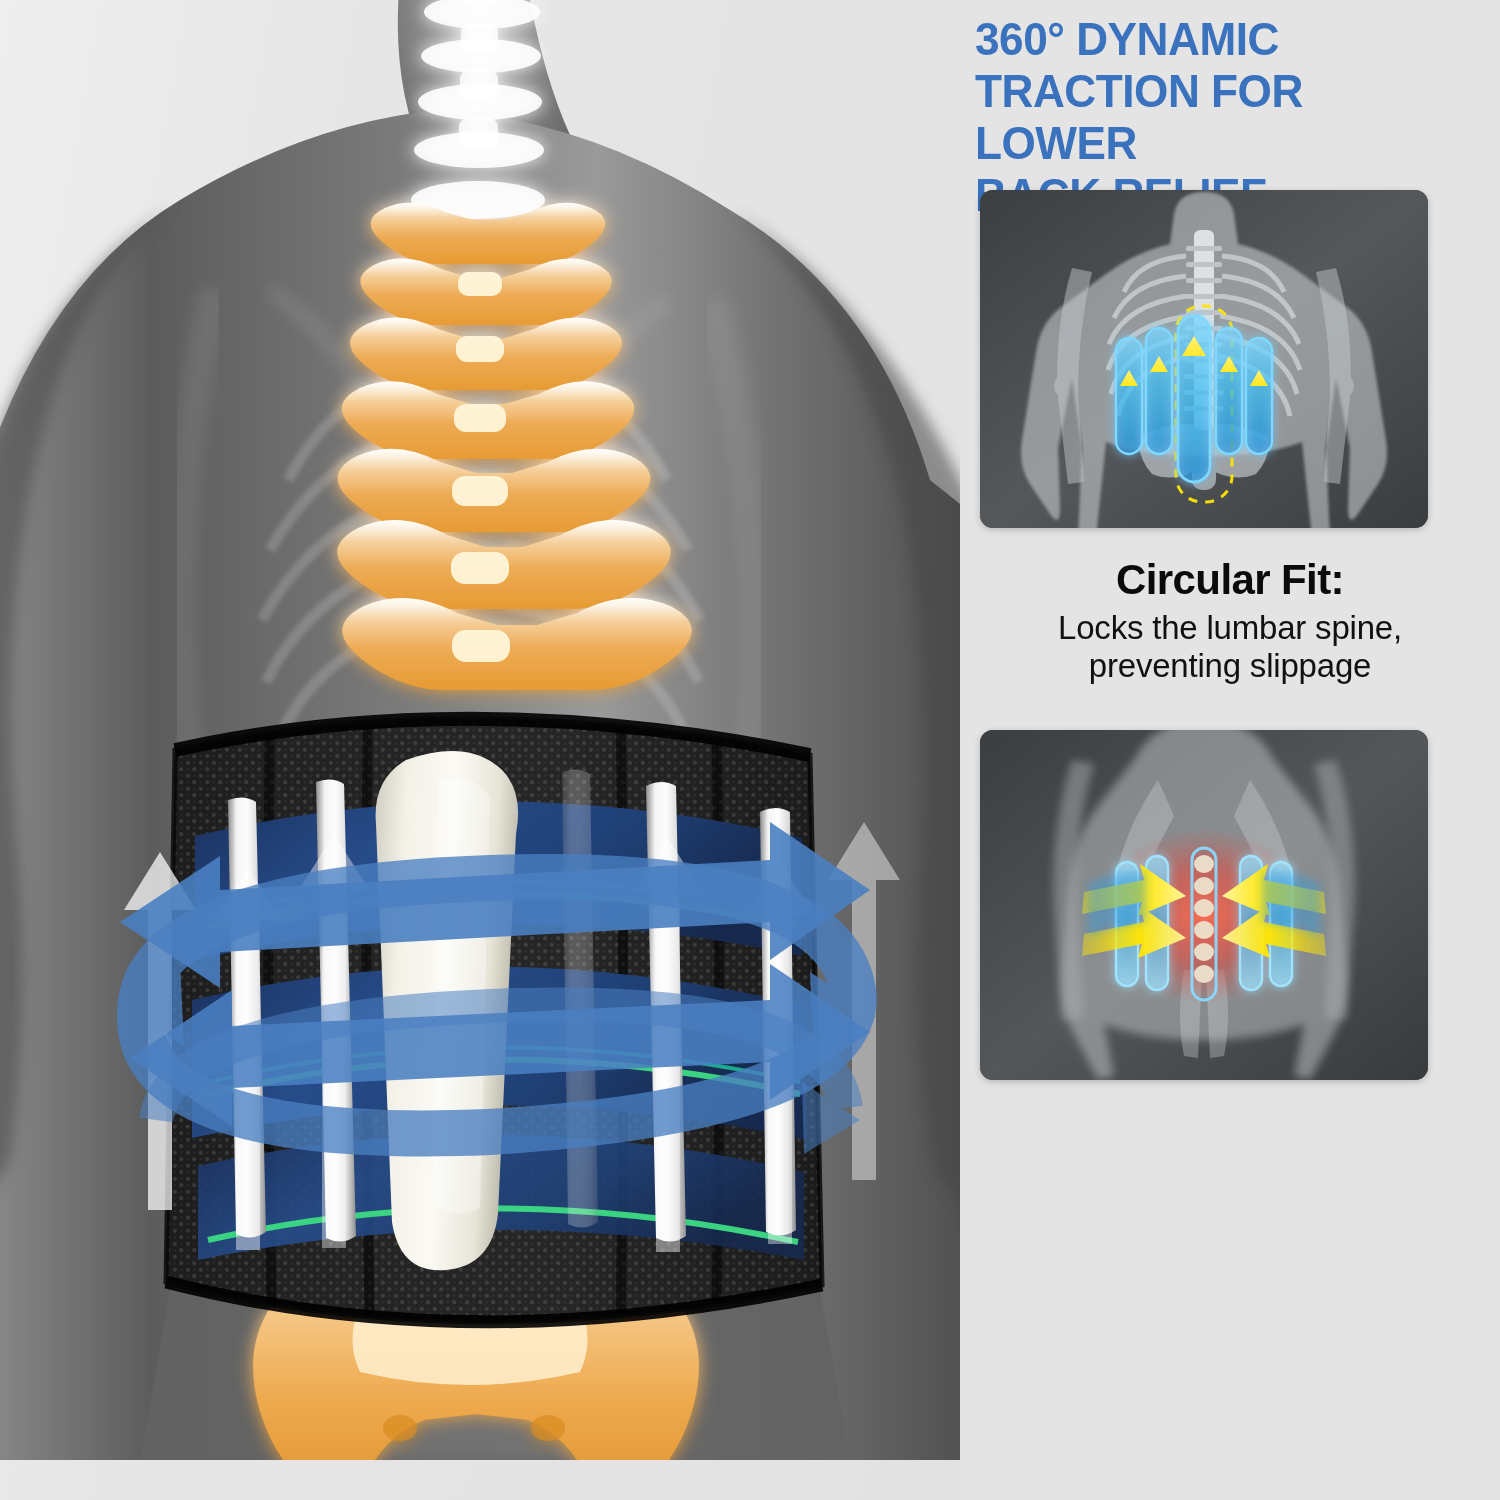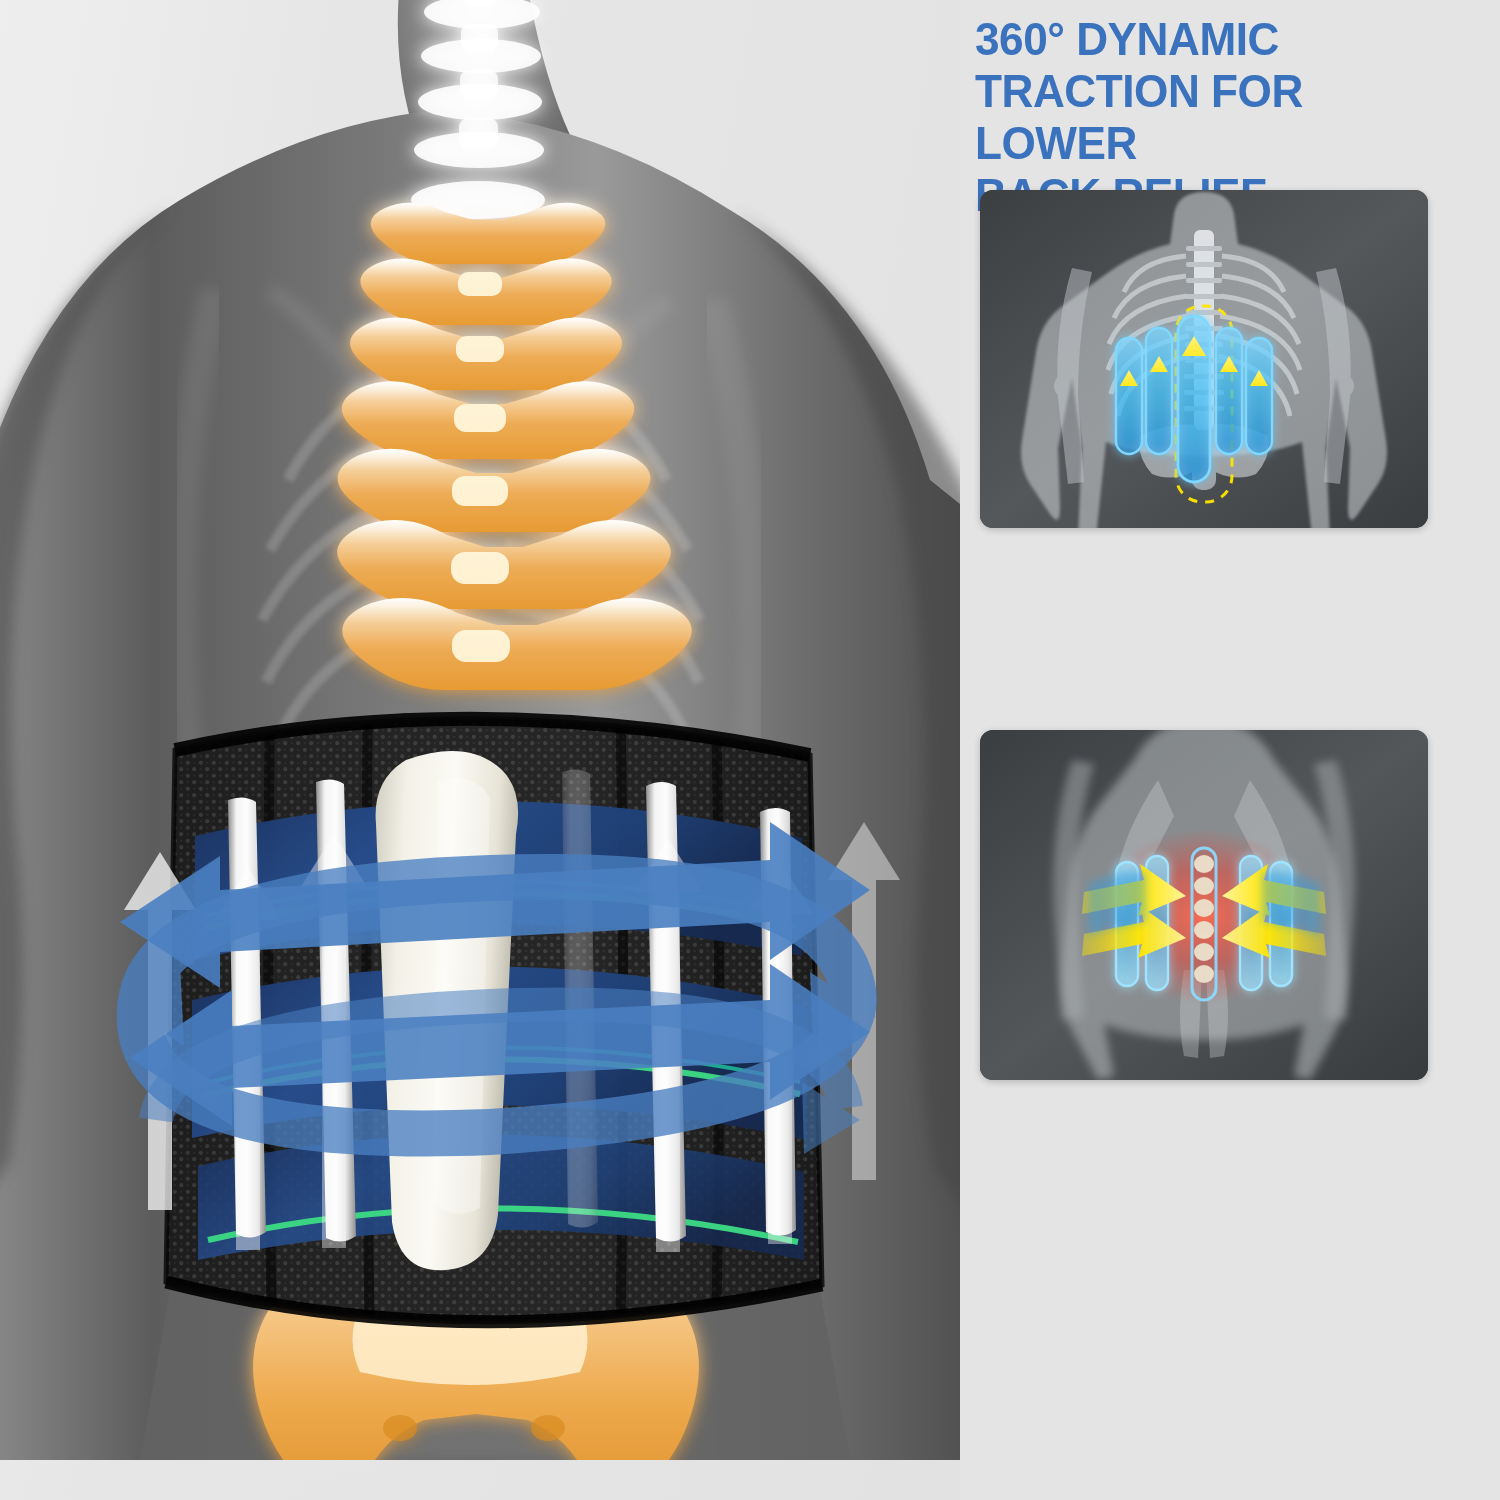--- a/index.html
+++ b/index.html
@@ -425,20 +425,27 @@
       <g fill="url(#yArr)">
         <path d="M149 250 l0 -44 l-9 0 l9 -16 l9 16 l-9 0 Z" transform="translate(0,-10)"></path>
         <path d="M179 242 l0 -52 l-9 0 l9 -16 l9 16 l-9 0 Z" transform="translate(0,-8)"></path>
         <path d="M214 246 l0 -72 l-12 0 l12 -20 l12 20 l-12 0 Z" transform="translate(0,-8)"></path>
         <path d="M249 242 l0 -52 l-9 0 l9 -16 l9 16 l-9 0 Z" transform="translate(0,-8)"></path>
         <path d="M279 250 l0 -44 l-9 0 l9 -16 l9 16 l-9 0 Z" transform="translate(0,-10)"></path>
       </g>
     </svg>
   </div>
 
+  <div class="feature" style="top:558px;">
+    <div class="feat-head">Circular Fit:</div>
+    <div class="feat-sub">
+      <div>Locks the lumbar spine,</div>
+      <div>preventing slippage</div>
+    </div>
+  </div>
 
   <div class="inset" style="top:730px; height:350px;">
     <svg viewBox="0 0 448 350" width="448" height="350">
       <defs>
         <linearGradient id="backBg" x1="0" y1="0" x2="1" y2="1">
           <stop offset="0" stop-color="#3b3e41"></stop>
           <stop offset="0.5" stop-color="#54575a"></stop>
           <stop offset="1" stop-color="#383b3e"></stop>
         </linearGradient>
         <radialGradient id="heat" cx="0.5" cy="0.5" r="0.5">

